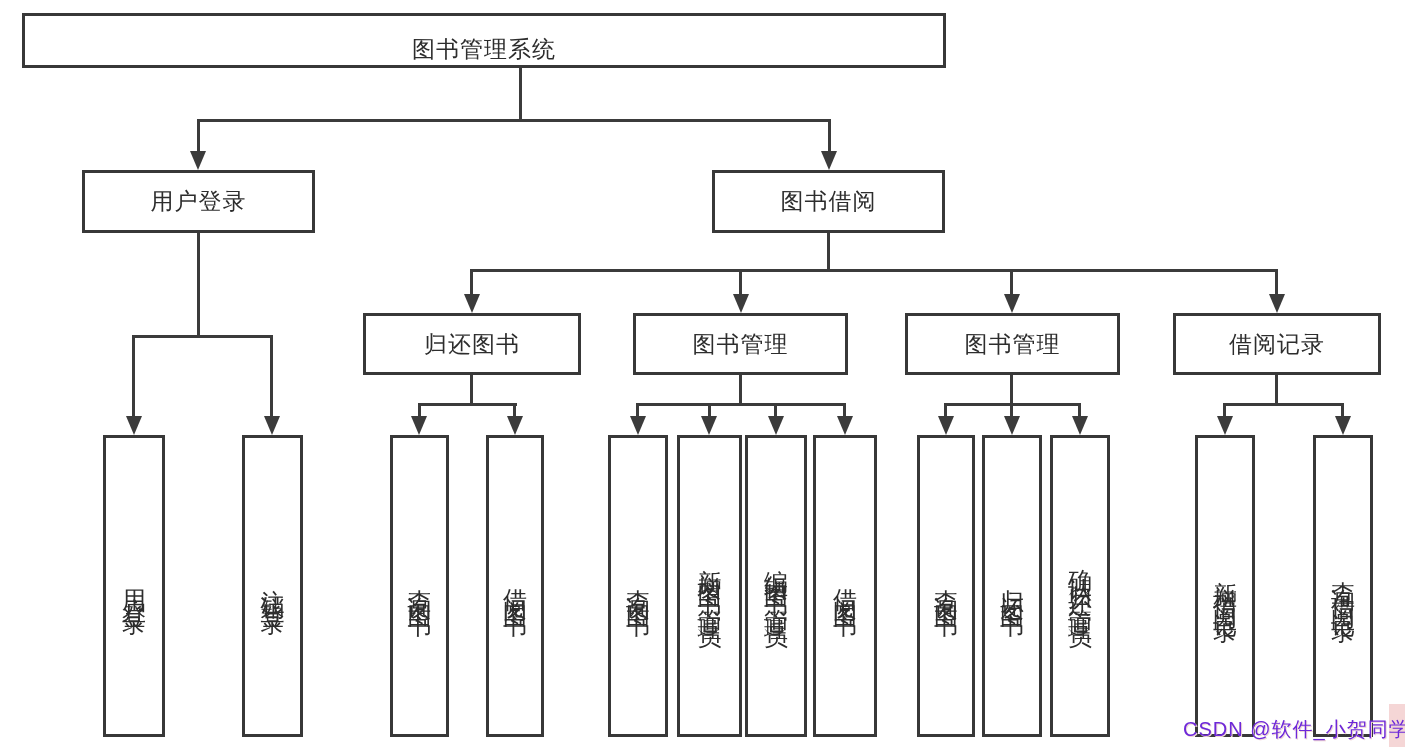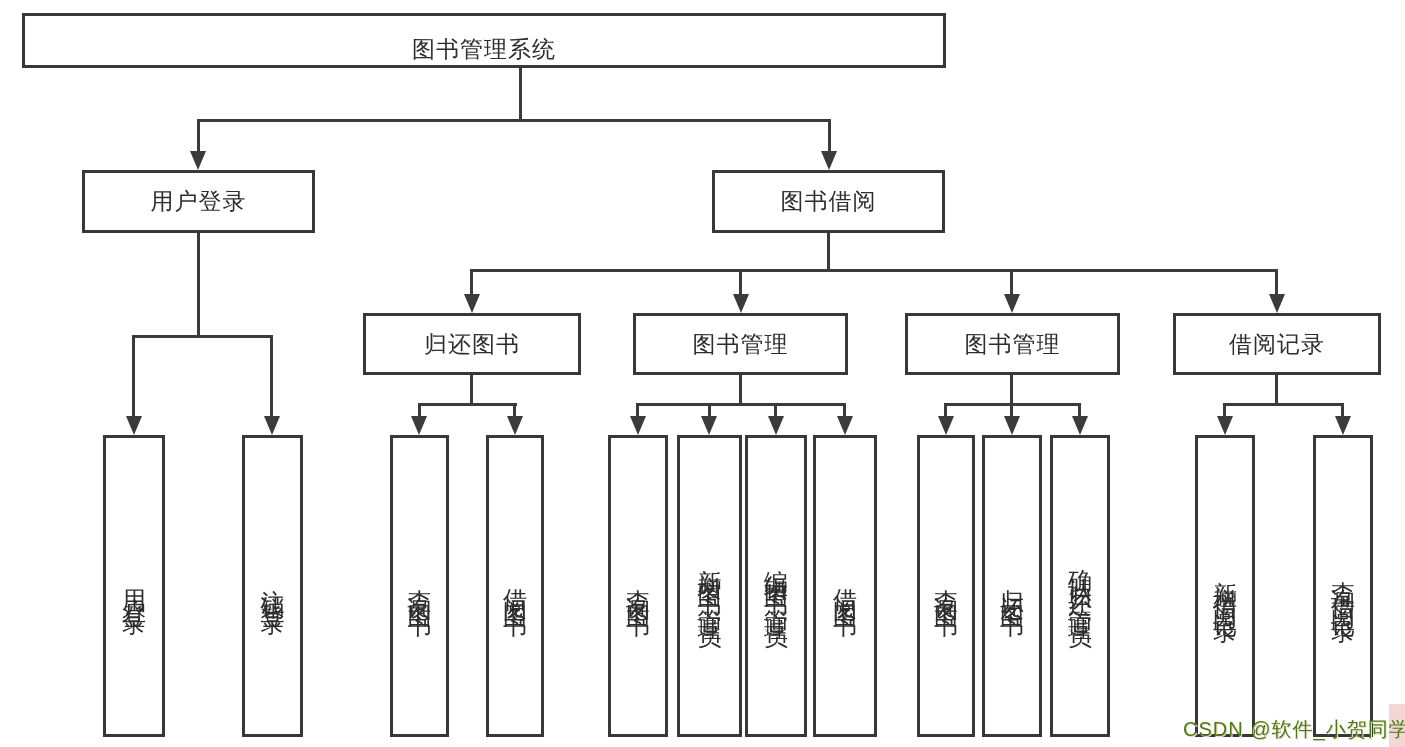--- a/index.html
+++ b/index.html
@@ -29,21 +29,21 @@
   .vline{position:absolute;width:3px;background:#3b3b3b;}
   .hline{position:absolute;height:3px;background:#3b3b3b;}
   .arrow{
     position:absolute;width:0;height:0;
     border-left:8px solid transparent;border-right:8px solid transparent;
     border-top:19px solid #3b3b3b;
   }
   .wm-corner{position:absolute;left:1389px;top:704px;width:16px;height:43px;background:#f5d6d6;}
   .wm{
     position:absolute;left:1183px;top:716px;width:222px;
-    font-size:20px;color:#4d7c0f;letter-spacing:1px;white-space:nowrap;
+    font-size:20px;color:#6d28d9;letter-spacing:1px;white-space:nowrap;
     text-shadow:1px 1px 0 #eed5d5;z-index:5;
   }
 </style>
 </head>
 <body>
 
 <div id="stage">
 
   <div class="node h" style="left:22px;top:13px;width:924px;height:55px;align-items:flex-end;">
     <span>图书管理系统</span>

